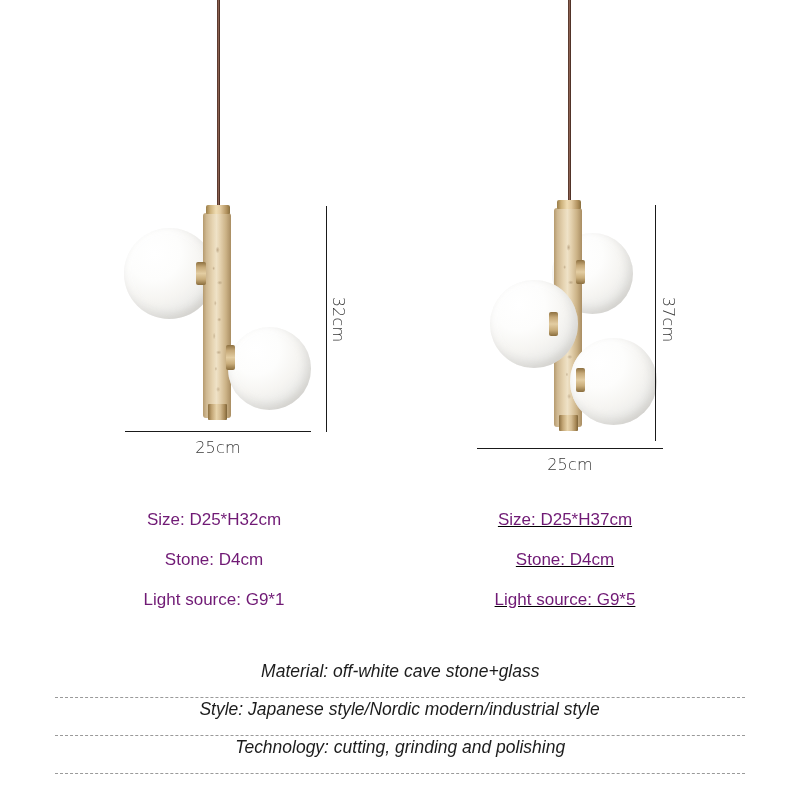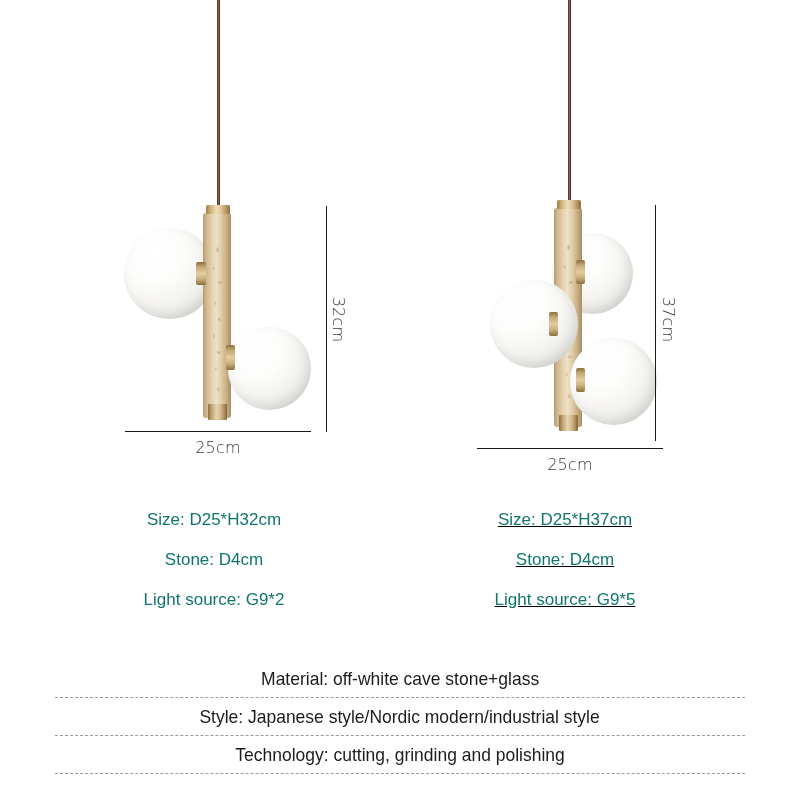--- a/index.html
+++ b/index.html
@@ -142,38 +142,38 @@
 
   
   .specs {
     position: absolute;
     width: 400px;
     text-align: center;
   }
   .specs .line {
     font-family: "Liberation Sans", sans-serif;
     font-size: 17px;
-    color: #0f766e;
+    color: #701a75;
     line-height: 40px;
     white-space: nowrap;
   }
 
   
   #footer {
     position: absolute;
     left: 0;
     top: 660px;
     width: 800px;
   }
   .footer-row {
     position: relative;
     height: 38px;
     display: flex;
-    align-items: center;
     justify-content: center;
+    font-style: italic;
   }
   .footer-row .ftext {
     font-family: "Liberation Sans Narrow", "Liberation Sans", sans-serif;
     font-size: 19px;
     color: #1c1c1c;
     white-space: nowrap;
     transform: scaleX(.92);
   }
   .dash-rule {
     position: absolute;
@@ -206,21 +206,21 @@
 
     <div class="dim-line-h" style="left:125px; top:431px; width:186px;"></div>
     <div class="dim-label-h" style="left:158px; top:438px; width:120px;">25cm</div>
 
     <div class="dim-line-v" style="left:326px; top:206px; height:226px;"></div>
     <div class="dim-label-v" style="left:313px; top:310px; width:50px; text-align:center;">32cm</div>
 
     <div class="specs" style="left:14px; top:500px;">
       <div class="line">Size: D25*H32cm</div>
       <div class="line">Stone: D4cm</div>
-      <div class="line">Light source: G9*2</div>
+      <div class="line">Light source: G9*1</div>
     </div>
   </div>
 
   <div class="product right">
 
     <div class="cord" style="left:168px; top:0px; height:200px;"></div>
 
     <div class="brass-cap" style="left:157px; top:200px; width:24px; height:9px;"></div>
 
     <div class="rod" style="left:154px; top:208px; width:28px; height:219px;"></div>

